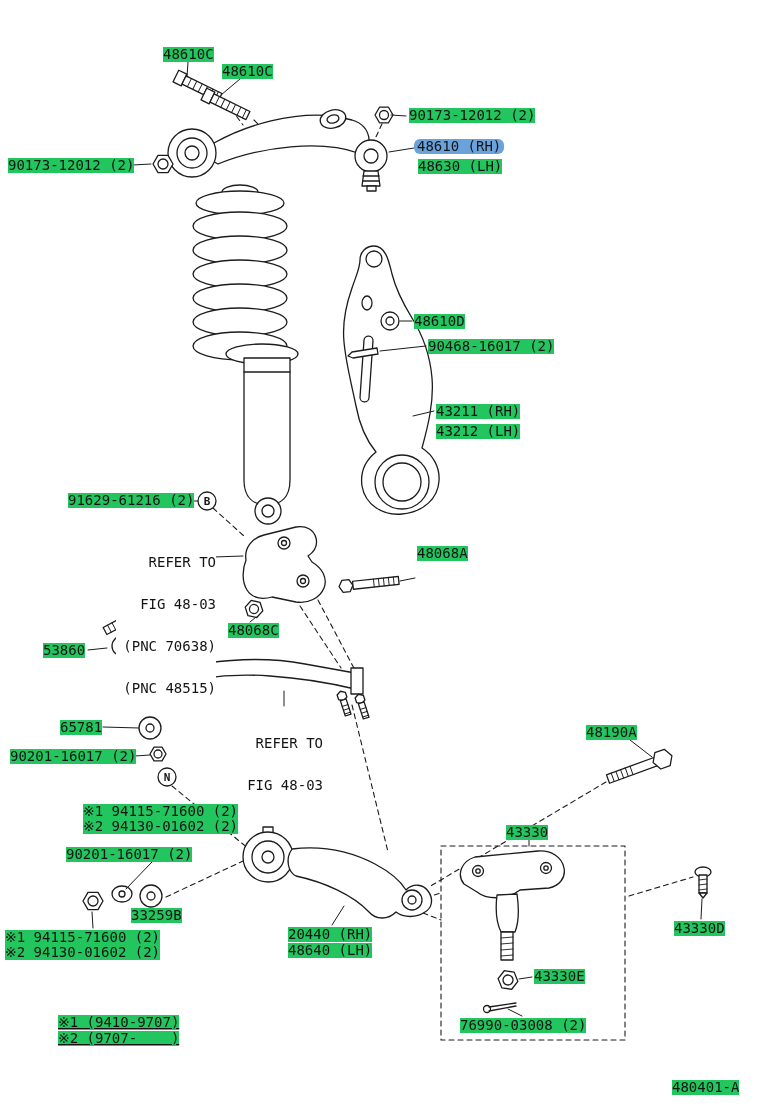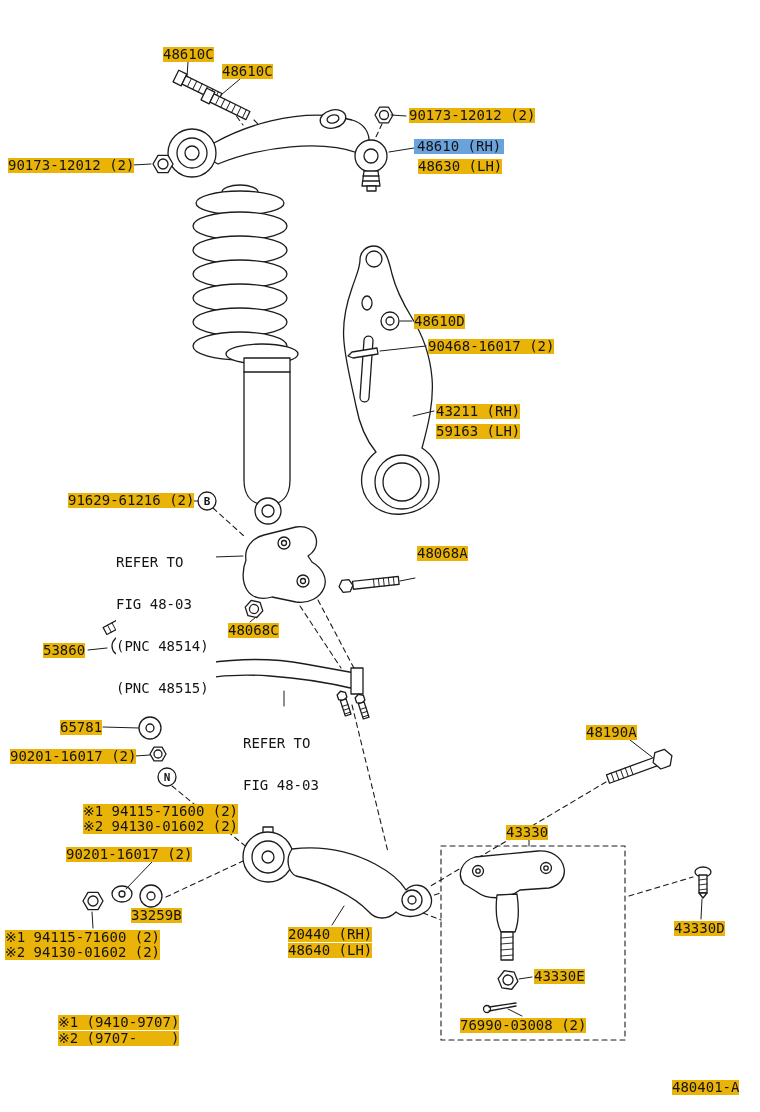--- a/index.html
+++ b/index.html
@@ -8,25 +8,25 @@
           font-family:"DejaVu Sans Mono","DejaVu Sans",monospace;color:#141414}
   svg.art{position:absolute;left:0;top:0}
   svg.art path,svg.art rect,svg.art circle,svg.art ellipse,svg.art polygon,svg.art line{
       fill:none;stroke:#1c1c1c;stroke-width:1.3;stroke-linejoin:round;stroke-linecap:round}
   svg.art .f{fill:#fff}
   svg.art .ld line{stroke-width:1}
   svg.art .d line, svg.art rect.d{stroke-dasharray:5 4;stroke-width:1.1}
   svg.art .tick line{stroke-width:.9}
   svg.art text{font-family:"DejaVu Sans Mono",monospace;font-size:11px;font-weight:bold;
       fill:#141414;stroke:none;text-anchor:middle}
-  .lbl{position:absolute;font-size:14px;line-height:15px;white-space:pre;background:#eab308}
+  .lbl{position:absolute;font-size:14px;line-height:15px;white-space:pre;background:#22c55e}
   .lbl.hl{padding:0 3px}
-  .lbl.u{}
+  .lbl.u{text-decoration:underline}
   .refblock{position:absolute;font-size:14px;line-height:14px;white-space:pre;
-            text-align:left;background:#fff}
+            text-align:right;background:#fff}
 </style>
 </head>
 <body>
 
 <div class="canvas">
 
 <svg class="art" width="760" height="1112" viewBox="0 0 760 1112">
 
   <g class="d">
     <line x1="226" y1="102" x2="243" y2="125"></line>
@@ -300,33 +300,33 @@
     <line x1="152" y1="862" x2="126" y2="889"></line>
     <line x1="701" y1="919" x2="702" y2="899"></line>
     <line x1="532" y1="977" x2="519" y2="979"></line>
     <line x1="522" y1="1016" x2="508" y2="1009"></line>
   </g>
 </svg>
 
 <div class="lbl" style="left:163px;top:47px">48610C</div>
 <div class="lbl" style="left:222px;top:64px">48610C</div>
 <div class="lbl" style="left:409px;top:108px">90173-12012 (2)</div>
-<div class="lbl hl" style="left: 414px; top: 139px; background: rgb(106, 163, 220);">48610 (RH)</div>
+<div class="lbl hl" style="left: 414px; top: 139px; background: rgb(106, 163, 220); border-radius: 6px;">48610 (RH)</div>
 <div class="lbl" style="left:418px;top:159px">48630 (LH)</div>
 <div class="lbl" style="left:8px;top:158px">90173-12012 (2)</div>
 <div class="lbl" style="left:414px;top:314px">48610D</div>
 <div class="lbl" style="left:428px;top:339px">90468-16017 (2)</div>
 <div class="lbl" style="left:436px;top:404px">43211 (RH)</div>
-<div class="lbl" style="left:436px;top:424px">59163 (LH)</div>
+<div class="lbl" style="left:436px;top:424px">43212 (LH)</div>
 <div class="lbl" style="left:68px;top:493px">91629-61216 (2)</div>
 
 <div class="refblock" style="left:116px;top:527px;width:100px">
   <div>REFER TO</div>
   <div>FIG 48-03</div>
-  <div>(PNC 48514)</div>
+  <div>(PNC 70638)</div>
   <div>(PNC 48515)</div>
 </div>
 
 <div class="lbl" style="left:417px;top:546px">48068A</div>
 <div class="lbl" style="left:228px;top:623px">48068C</div>
 <div class="lbl" style="left:43px;top:643px">53860</div>
 <div class="lbl" style="left:60px;top:720px">65781</div>
 <div class="lbl" style="left:10px;top:749px">90201-16017 (2)</div>
 
 <div class="refblock" style="left:243px;top:708px;width:80px">

